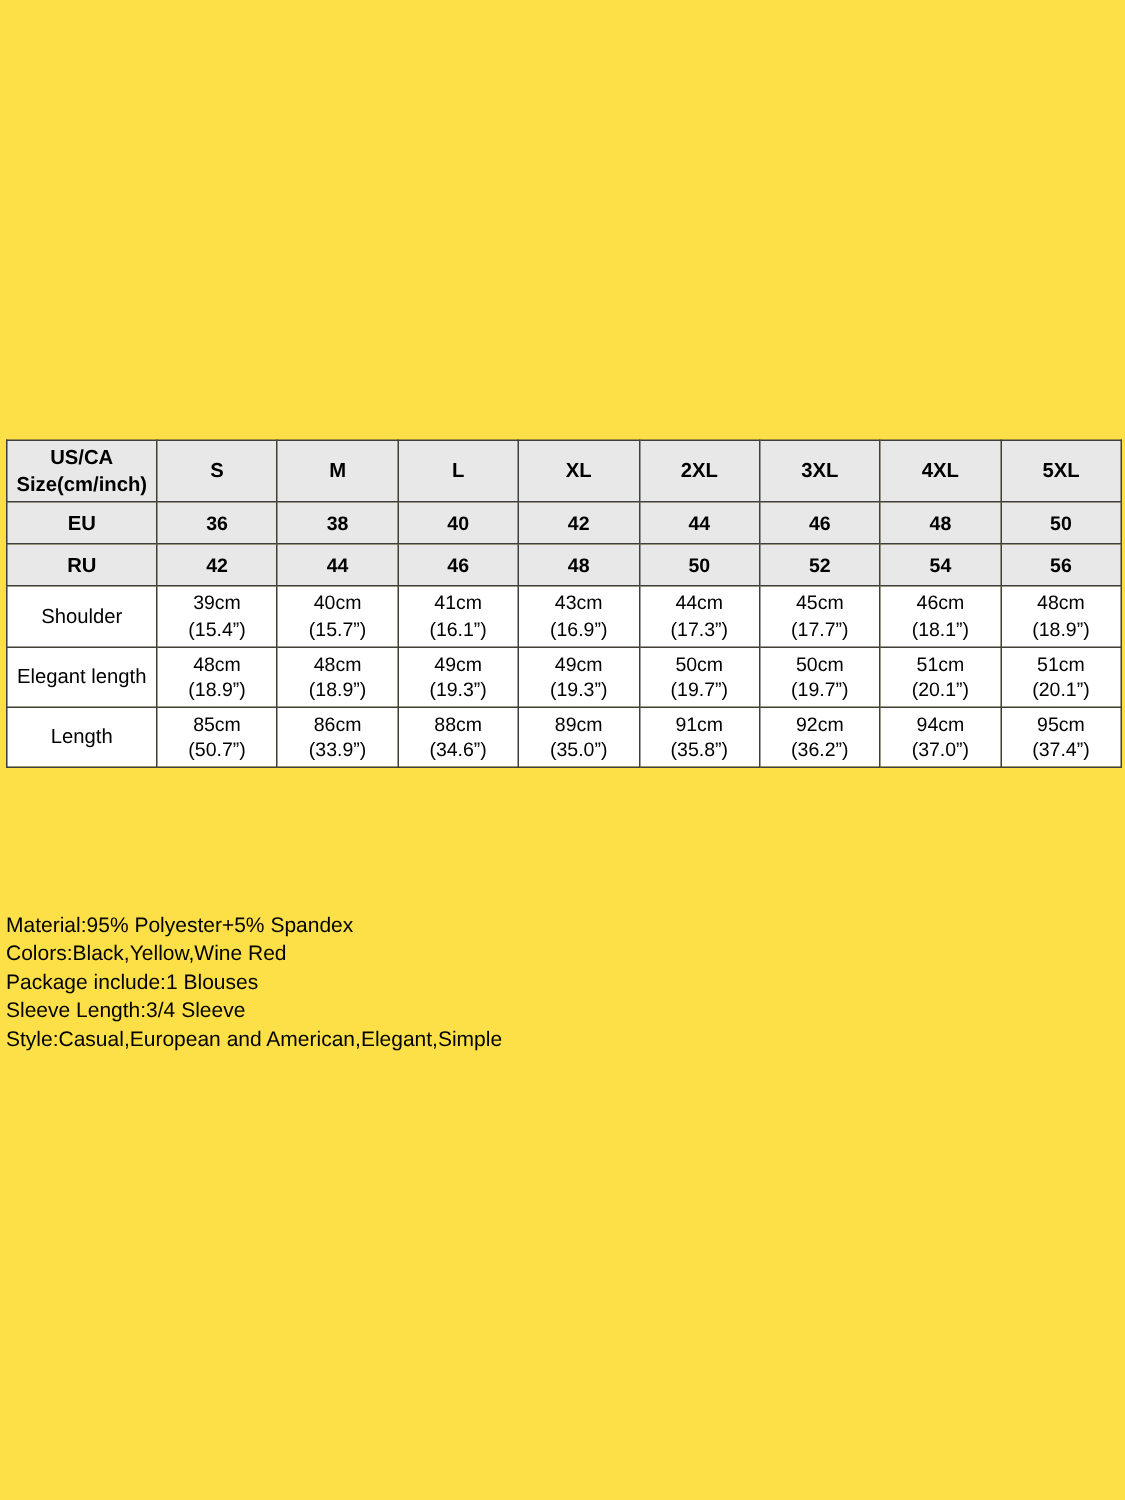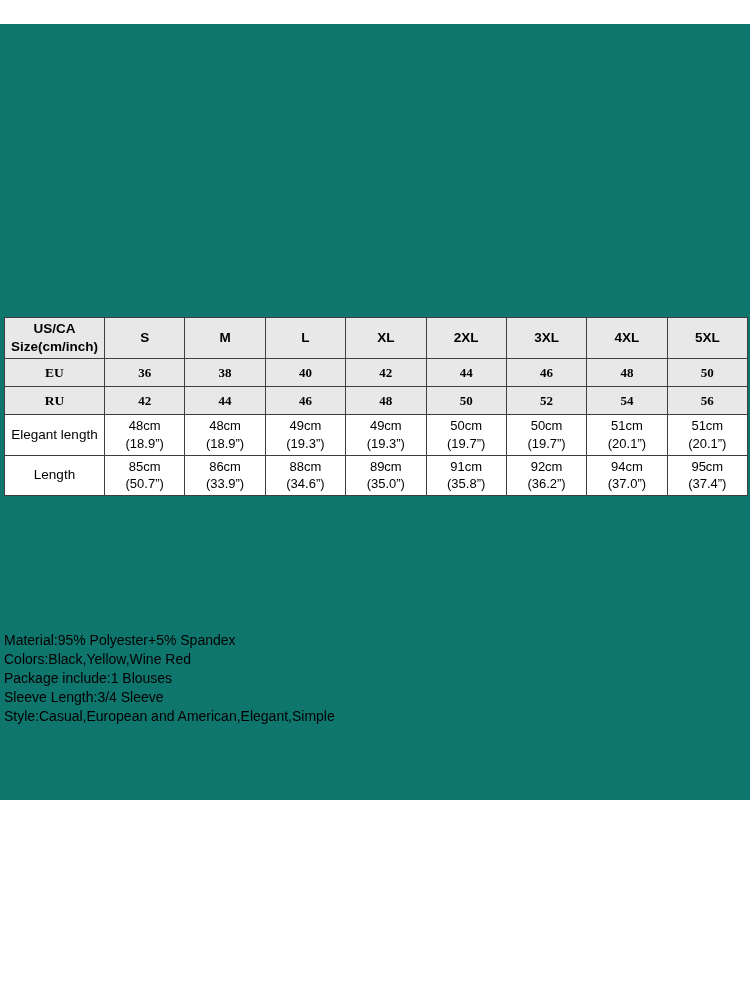--- a/index.html
+++ b/index.html
@@ -2,21 +2,21 @@
 <html><head>
 <meta charset="utf-8">
 <style>
   * { margin: 0; padding: 0; box-sizing: border-box; }
   html, body { background: #ffffff; }
   body {
     width: 750px; height: 1000px;
     font-family: "Liberation Sans", sans-serif;
     color: #000000;
   }
-  .page { position: relative; width: 750px; height: 776px; background: #0f766e; overflow: hidden; margin-top: 24px; }
+  .page { position: relative; width: 750px; height: 1000px; background: #fde047; overflow: hidden; }
 
   table.size-chart {
     position: absolute; top: 293px; left: 4px;
     width: 744px;
     border-collapse: collapse;
     table-layout: fixed;
   }
   col.c-label { width: 100px; }
   td {
     border: 1px solid #3f3f3f;
@@ -30,21 +30,20 @@
   tr.hdr td {
     height: 36px;
     background: #e8e8e8;
     font-weight: bold;
     font-size: 13.5px;
   }
   tr.size td {
     height: 28px;
     background: #e8e8e8;
     font-weight: bold;
-    font-family: Liberation Serif, serif;
   }
   tr.measure td {
     height: 38px;
     background: #ffffff;
     font-weight: normal;
   }
   td.lbl {
     background: #e8e8e8;
     font-weight: bold;
     font-size: 13.5px;
@@ -106,20 +105,39 @@
       <td>42</td>
       <td>44</td>
       <td>46</td>
       <td>48</td>
       <td>50</td>
       <td>52</td>
       <td>54</td>
       <td>56</td>
     </tr>
 
+    <tr class="measure">
+      <td class="lbl">Shoulder</td>
+      <td>39cm
+(15.4”)</td>
+      <td>40cm
+(15.7”)</td>
+      <td>41cm
+(16.1”)</td>
+      <td>43cm
+(16.9”)</td>
+      <td>44cm
+(17.3”)</td>
+      <td>45cm
+(17.7”)</td>
+      <td>46cm
+(18.1”)</td>
+      <td>48cm
+(18.9”)</td>
+    </tr>
 
 
     <tr class="measure">
       <td class="lbl">Elegant length</td>
       <td>48cm
 (18.9”)</td>
       <td>48cm
 (18.9”)</td>
       <td>49cm
 (19.3”)</td>

